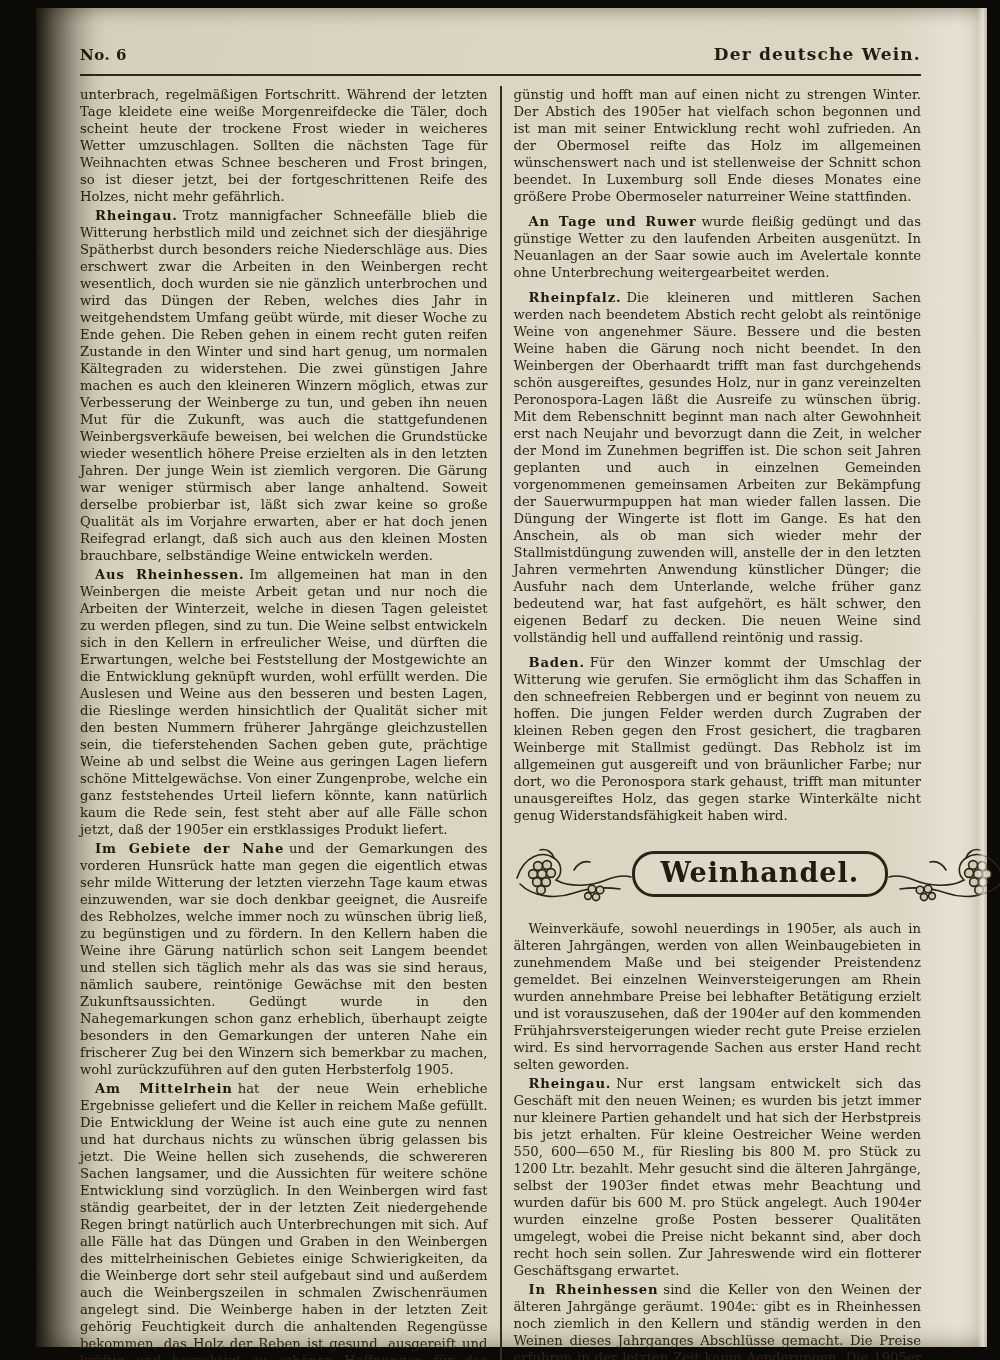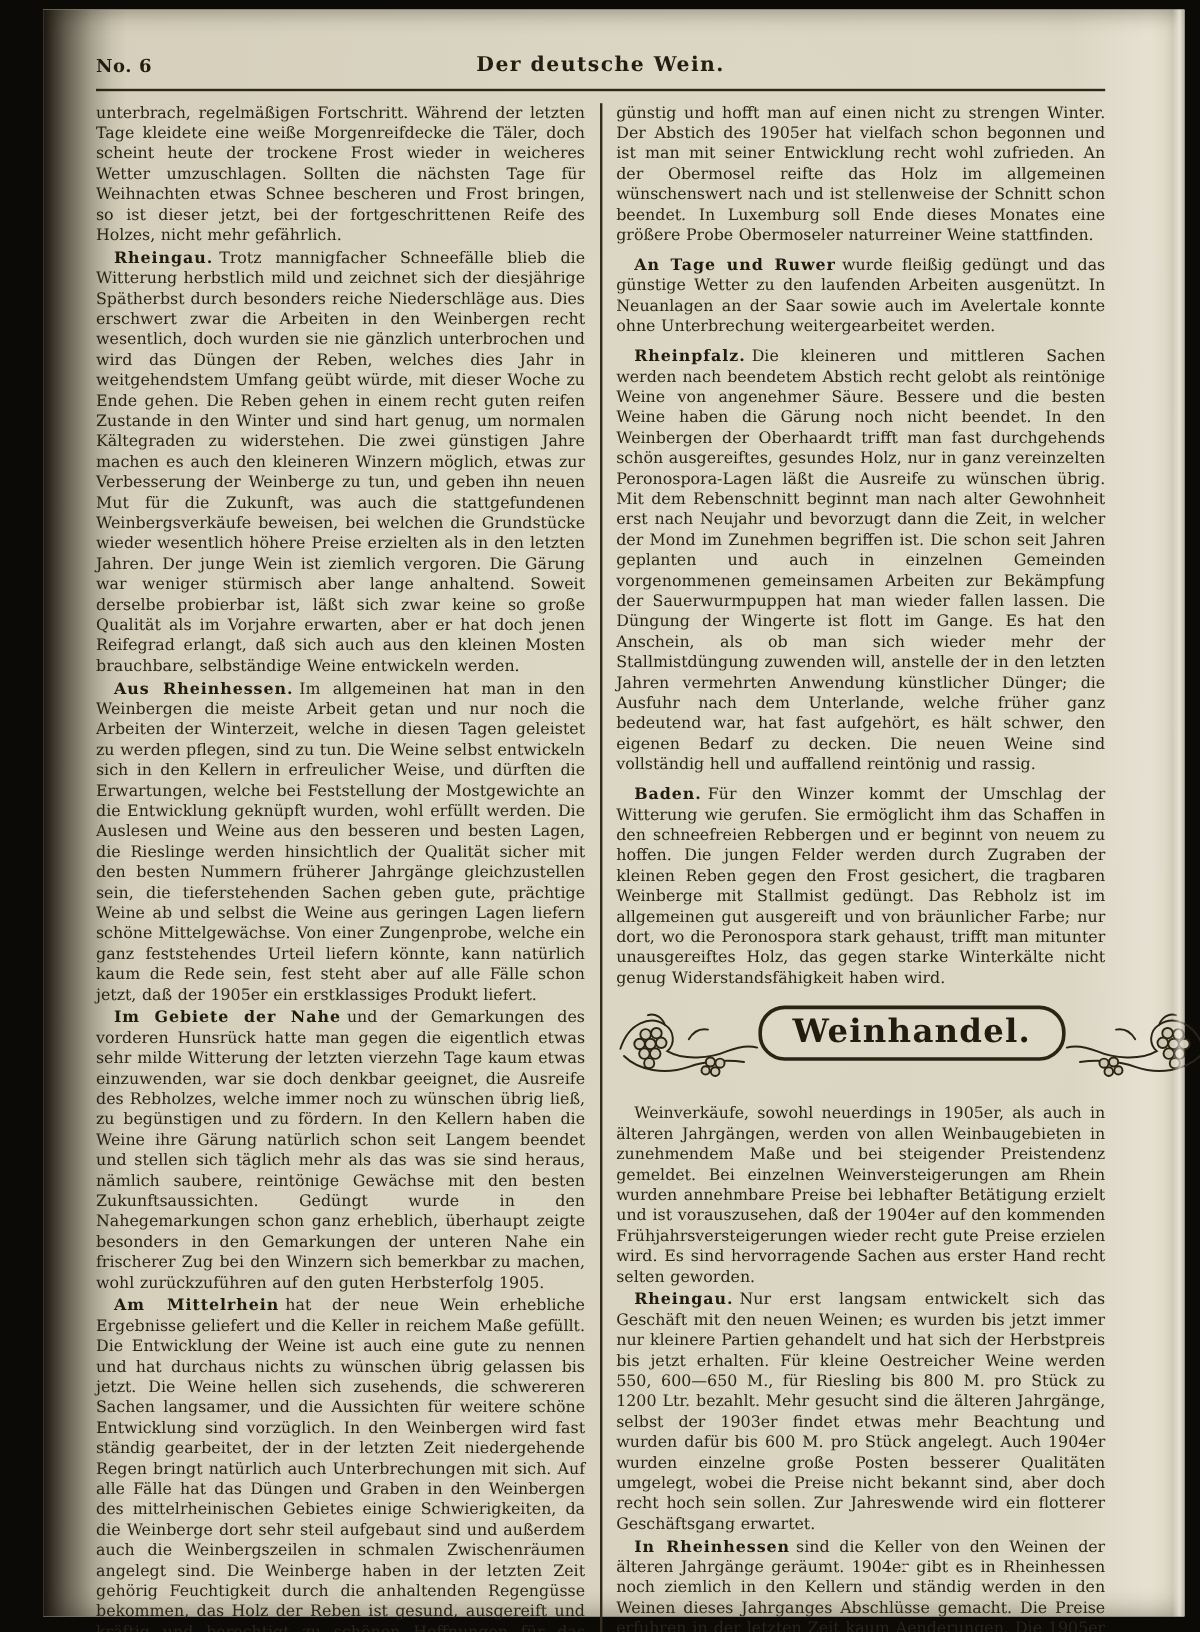--- a/index.html
+++ b/index.html
@@ -28,38 +28,38 @@
   .content{
     position:absolute;left:44px;right:66px;top:36px;bottom:20px;
     color:#26201４;
     color:#261f13;
   }
   header.masthead{position:relative;height:26px;}
   .issue{
     position:absolute;left:0;top:2px;font-weight:bold;font-size:15px;letter-spacing:.5px;color:#241d11;
   }
   .title{
-    display:block;text-align:center;font-weight:bold;font-size:17px;letter-spacing:1.2px;color:#241d11;
+    display:block;text-align:right;font-weight:bold;font-size:17px;letter-spacing:1.2px;color:#241d11;
   }
   .rule{height:0;border-top:2px solid #30271a;margin:4px 0 10px 0;}
   .columns{display:flex;align-items:stretch;}
   .col{flex:1;min-width:0;}
   .colsep{width:2px;background:#342b1d;margin:0 12px;}
   p.para{
     margin:0 0 2px 0;
     font-size:13.2px;line-height:17px;text-align:justify;text-indent:15px;
     color:#2a2317;
     word-spacing:.5px;
   }
   p.para.noindent{text-indent:0;}
   .lead{font-weight:bold;letter-spacing:.8px;margin-right:5px;color:#201a0f;}
   .lead:empty{display:none;margin:0;}
   
   .banner{
-    display:flex;align-items:flex-start;justify-content:space-between;
+    display:flex;align-items:center;justify-content:space-between;
     margin:14px 0 10px 0;height:72px;
   }
   .banner svg{flex:0 0 auto;display:block;}
   .banner-box{
     flex:0 0 auto;
     border:3px solid #2b2316;border-radius:22px;
     padding:3px 26px 6px 26px;
     font-size:27px;font-weight:bold;letter-spacing:1px;color:#221b0f;
     background:rgba(255,255,250,.06);
   }

